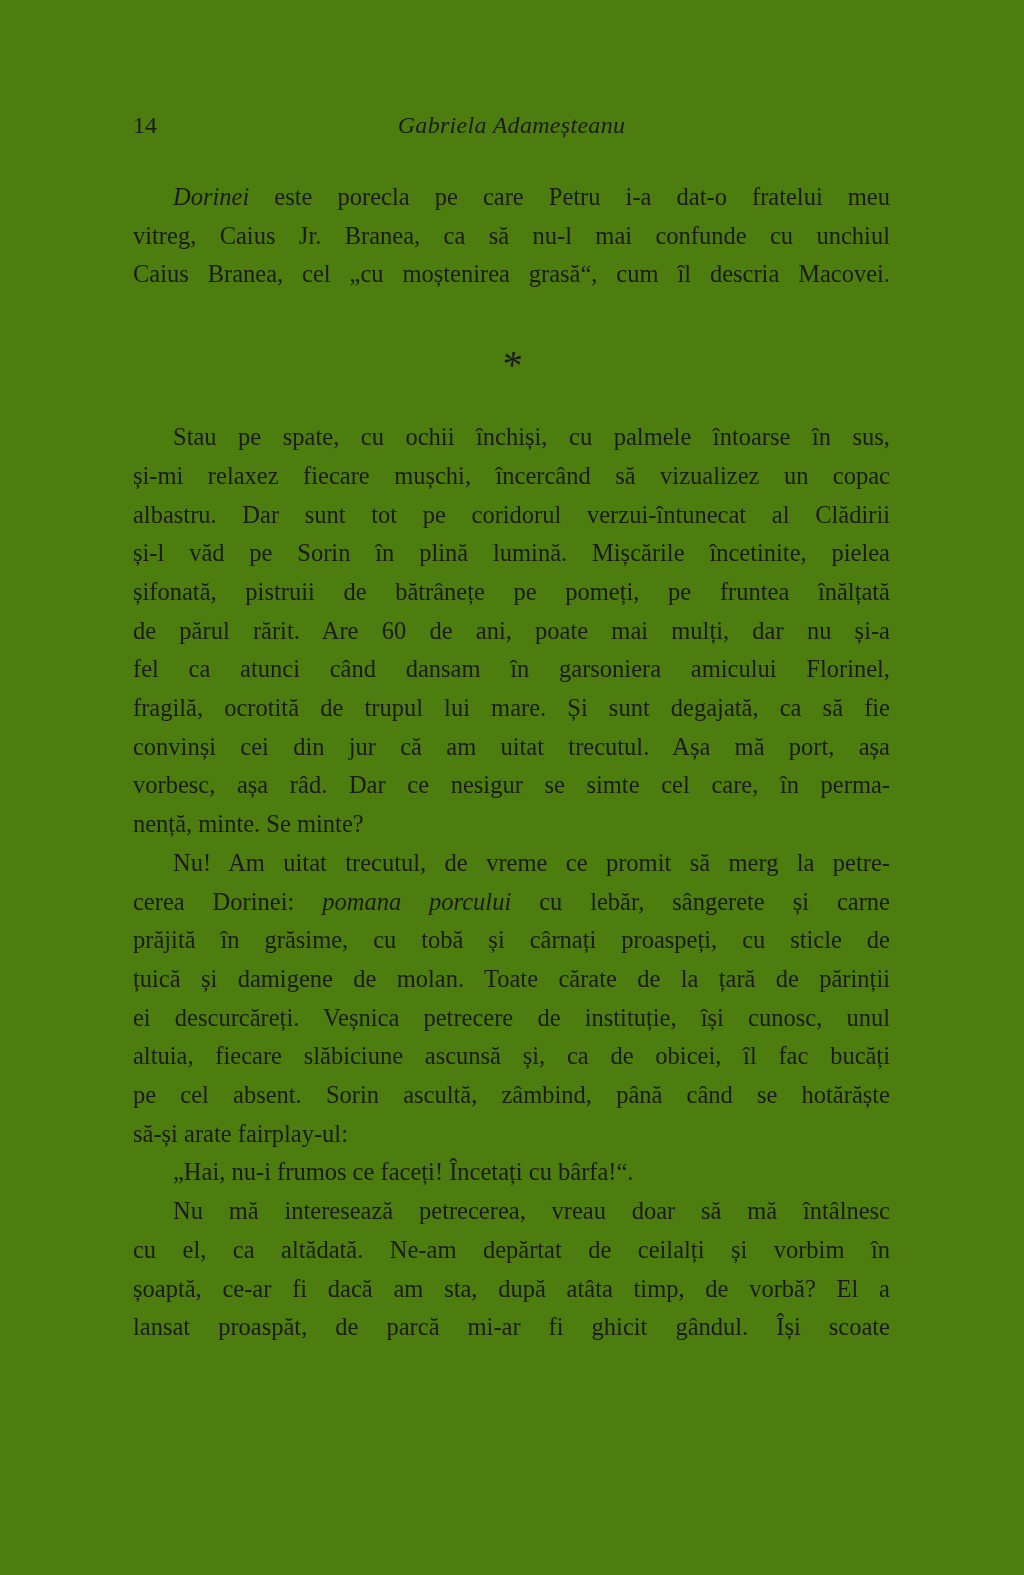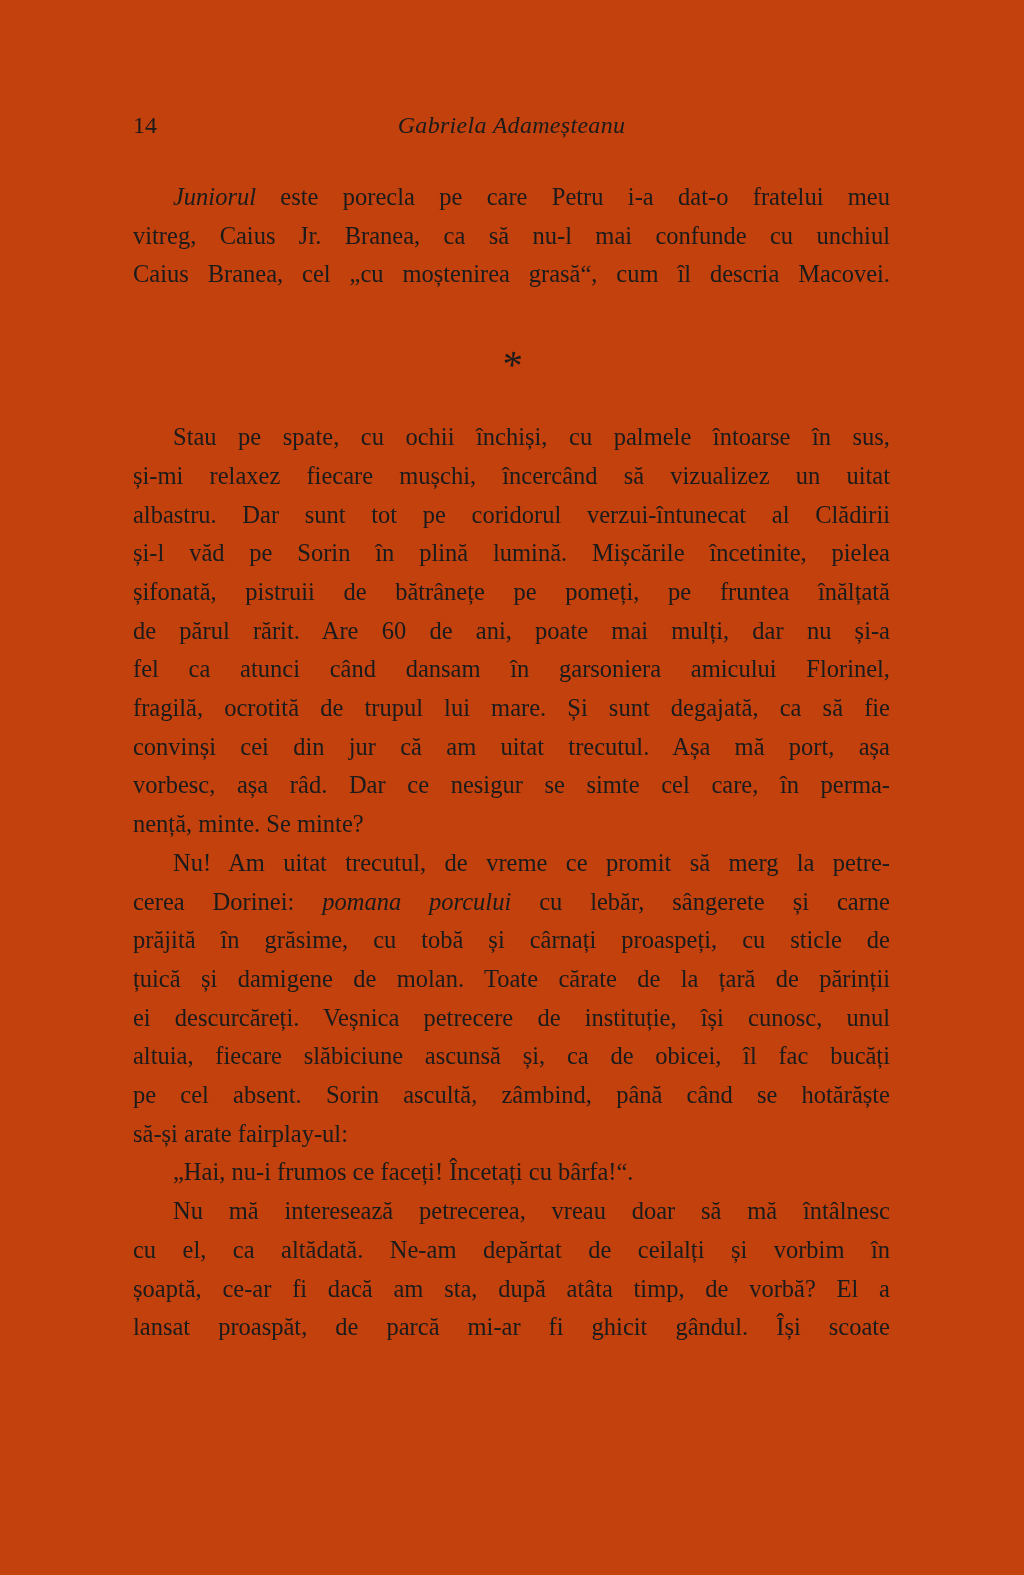--- a/index.html
+++ b/index.html
@@ -5,21 +5,21 @@
   html, body {
     margin: 0;
     padding: 0;
     background: #ffffff;
   }
   .page {
     position: relative;
     box-sizing: border-box;
     width: 1024px;
     height: 1575px;
-    background: #c2410c;
+    background: #4d7c0f;
     color: #1b1b1b;
     font-family: "Liberation Serif", serif;
     padding: 110px 134px 0 133px;
     overflow: hidden;
   }
   .page-header {
     position: relative;
     height: 30px;
     font-size: 24px;
     line-height: 30px;
@@ -65,30 +65,30 @@
 </head>
 <body>
 
 <div class="page">
   <header class="page-header">
     <span class="page-number">14</span>
     <span class="running-header">Gabriela Adameșteanu</span>
   </header>
   <main class="body-text" id="body-text">
       <div class="paragraph">
-        <div class="line indent"><span class="it">Juniorul</span><span> este porecla pe care Petru i-a dat-o fratelui meu</span></div>
+        <div class="line indent"><span class="it">Dorinei</span><span> este porecla pe care Petru i-a dat-o fratelui meu</span></div>
         <div class="line"><span>vitreg, Caius Jr. Branea, ca să nu-l mai confunde cu unchiul</span></div>
         <div class="line"><span>Caius Branea, cel „cu moștenirea grasă“, cum îl descria Macovei.</span></div>
       </div>
       <div class="separator">
         <span class="star">*</span>
       </div>
       <div class="paragraph">
         <div class="line indent"><span>Stau pe spate, cu ochii închiși, cu palmele întoarse în sus,</span></div>
-        <div class="line"><span>și-mi relaxez fiecare mușchi, încercând să vizualizez un uitat</span></div>
+        <div class="line"><span>și-mi relaxez fiecare mușchi, încercând să vizualizez un copac</span></div>
         <div class="line"><span>albastru. Dar sunt tot pe coridorul verzui-întunecat al Clădirii</span></div>
         <div class="line"><span>și-l văd pe Sorin în plină lumină. Mișcările încetinite, pielea</span></div>
         <div class="line"><span>șifonată, pistruii de bătrânețe pe pomeți, pe fruntea înălțată</span></div>
         <div class="line"><span>de părul rărit. Are 60 de ani, poate mai mulți, dar nu și-a</span></div>
         <div class="line"><span>fel ca atunci când dansam în garsoniera amicului Florinel,</span></div>
         <div class="line"><span>fragilă, ocrotită de trupul lui mare. Și sunt degajată, ca să fie</span></div>
         <div class="line"><span>convinși cei din jur că am uitat trecutul. Așa mă port, așa</span></div>
         <div class="line"><span>vorbesc, așa râd. Dar ce nesigur se simte cel care, în perma-</span></div>
         <div class="line short"><span>nență, minte. Se minte?</span></div>
       </div>

